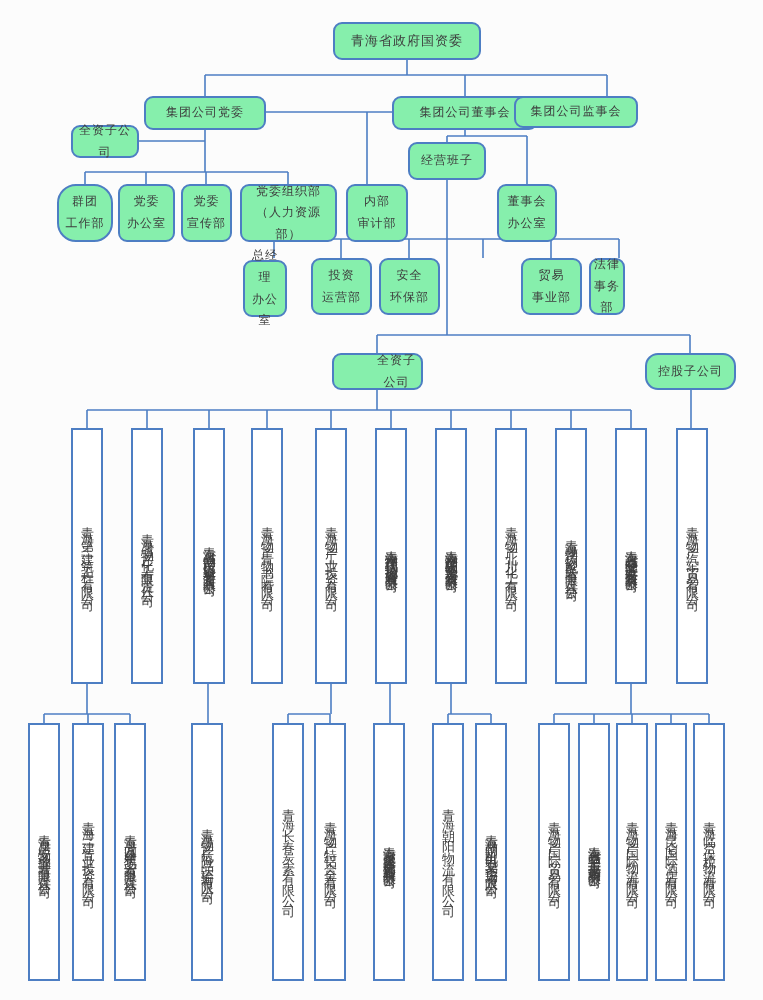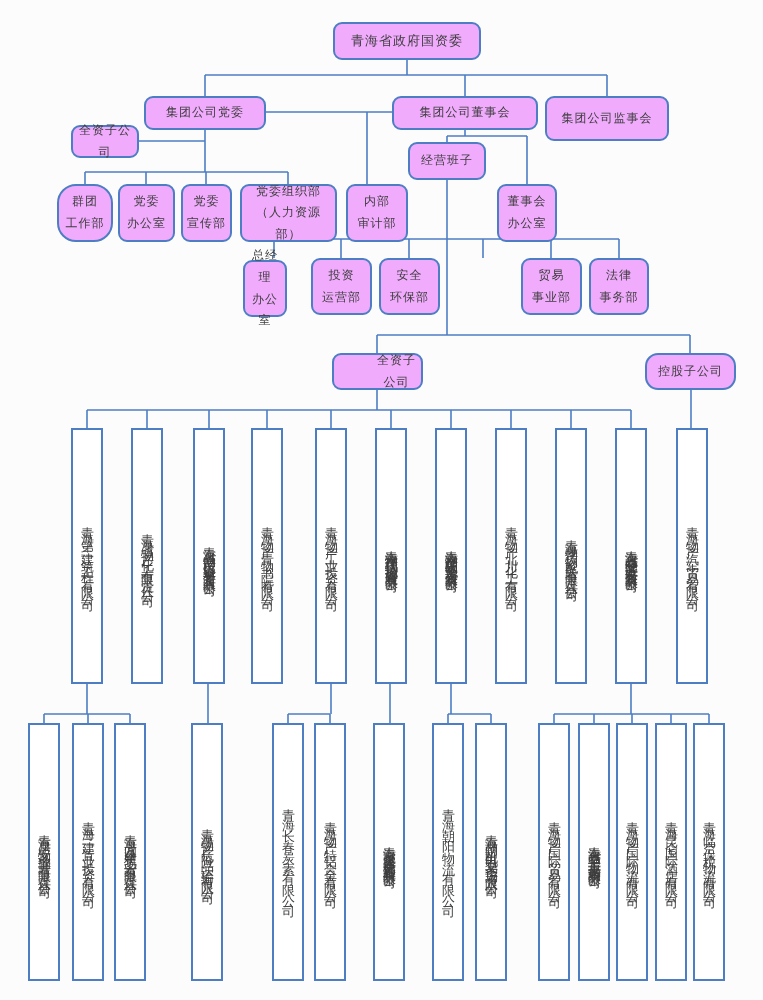--- a/index.html
+++ b/index.html
@@ -1,20 +1,20 @@
 <!DOCTYPE html>
 <html><head>
 <meta charset="utf-8">
 <style>
   html,body{margin:0;padding:0;background:#ffffff;}
   .canvas{position:relative;width:763px;height:1000px;background:#fcfcfc;
           font-family:"DejaVu Serif",serif;color:#3d3d3d;overflow:hidden;}
   svg.lines{position:absolute;left:0;top:0;width:763px;height:1000px;}
   svg.lines path{stroke:#4d7ec3;stroke-width:1.6;fill:none;}
-  .rbox{position:absolute;background:#f0abfc;border:2px solid #4d7ec3;border-radius:9px;
+  .rbox{position:absolute;background:#86efac;border:2px solid #4d7ec3;border-radius:9px;
         display:flex;align-items:center;justify-content:center;text-align:center;
         font-size:12px;line-height:1.8;white-space:pre-line;letter-spacing:1px;
         box-sizing:border-box;padding:2px;}
   .vbox{position:absolute;background:#fff;border:2px solid #4d7ec3;border-radius:0;
         display:flex;align-items:center;justify-content:center;
         writing-mode:vertical-rl;text-orientation:upright;
         font-size:13px;box-sizing:border-box;padding:6px 0;}
 </style>
 </head>
 <body>
@@ -36,21 +36,21 @@
     <path d="M208 684 V723"></path>
     <path d="M331 684 V714 M288 714 H330 M288 714 V723 M330 714 V723"></path>
     <path d="M390 684 V723"></path>
     <path d="M451 684 V714 M448 714 H491 M448 714 V723 M491 714 V723"></path>
     <path d="M631 684 V714 M554 714 H709 M554 714 V723 M594 714 V723 M632 714 V723 M671 714 V723 M709 714 V723"></path>
   </svg>
 
   <div class="rbox" style="left:333px;top:22px;width:148px;height:38px;font-size:13px;">青海省政府国资委</div>
   <div class="rbox" style="left:144px;top:96px;width:122px;height:34px;">集团公司党委</div>
   <div class="rbox" style="left:392px;top:96px;width:146px;height:34px;">集团公司董事会</div>
-  <div class="rbox" style="left:545px;top:96px;width:124px;height:45px;">集团公司监事会</div>
+  <div class="rbox" style="left:514px;top:96px;width:124px;height:32px;">集团公司监事会</div>
   <div class="rbox" style="left:71px;top:125px;width:68px;height:33px;">全资子公司</div>
   <div class="rbox" style="left:408px;top:142px;width:78px;height:38px;">经营班子</div>
 
   <div class="rbox" style="left:57px;top:184px;width:56px;height:58px;border-radius:19px;">群团
 工作部</div>
   <div class="rbox" style="left:118px;top:184px;width:57px;height:58px;">党委
 办公室</div>
   <div class="rbox" style="left:181px;top:184px;width:51px;height:58px;">党委
 宣传部</div>
   <div class="rbox" style="left:240px;top:184px;width:97px;height:58px;">党委组织部
@@ -61,21 +61,21 @@
 办公室</div>
 
   <div class="rbox" style="left:243px;top:260px;width:44px;height:57px;">总经理
 办公室</div>
   <div class="rbox" style="left:379px;top:258px;width:61px;height:57px;">安全
 环保部</div>
   <div class="rbox" style="left:311px;top:258px;width:61px;height:57px;">投资
 运营部</div>
   <div class="rbox" style="left:521px;top:258px;width:61px;height:57px;">贸易
 事业部</div>
-  <div class="rbox" style="left:589px;top:258px;width:60px;height:57px;">法律
+  <div class="rbox" style="left:589px;top:258px;width:36px;height:57px;">法律
 事务部</div>
 
   <div class="rbox" style="left:332px;top:353px;width:91px;height:37px;padding-left:40px;">全资子公司</div>
   <div class="rbox" style="left:645px;top:353px;width:91px;height:37px;border-radius:13px;">控股子公司</div>
 
   <div class="vbox" style="left: 71px; top: 428px; width: 32px; height: 256px; letter-spacing: 6.66667px;">青海第三建筑工程有限公司</div>
   <div class="vbox" style="left: 131px; top: 428px; width: 32px; height: 256px; letter-spacing: 5.15385px;">青海省物产化工有限责任公司</div>
   <div class="vbox" style="left: 193px; top: 428px; width: 32px; height: 256px; letter-spacing: 2.73333px;">青海省物产民爆器材专卖有限公司</div>
   <div class="vbox" style="left: 251px; top: 428px; width: 32px; height: 256px; letter-spacing: 6.66667px;">青海物产青物书院有限公司</div>
   <div class="vbox" style="left: 315px; top: 428px; width: 32px; height: 256px; letter-spacing: 6.66667px;">青海物产工业投资有限公司</div>

